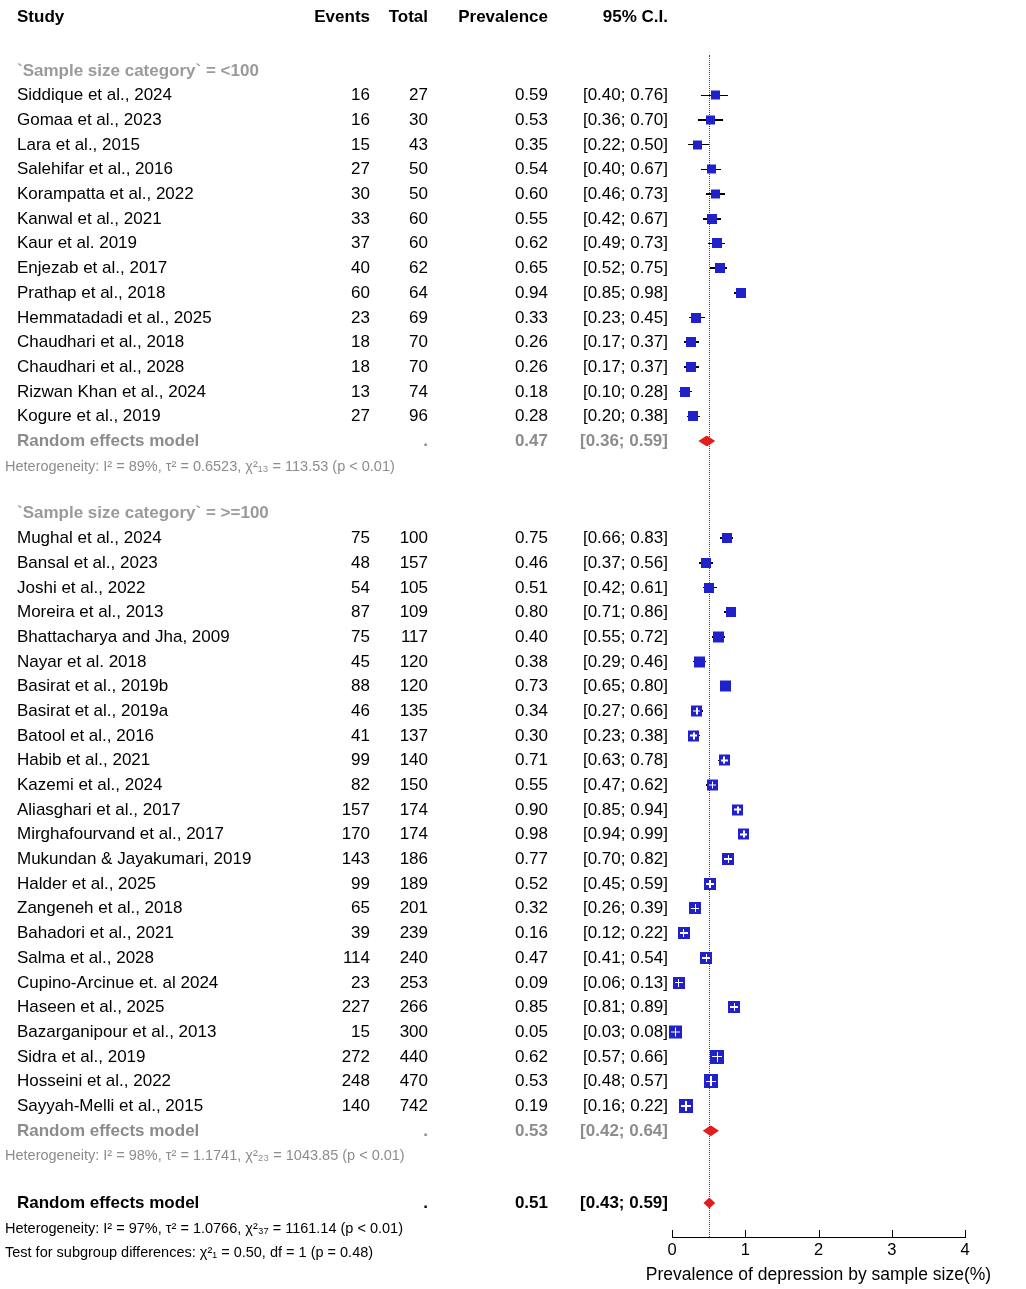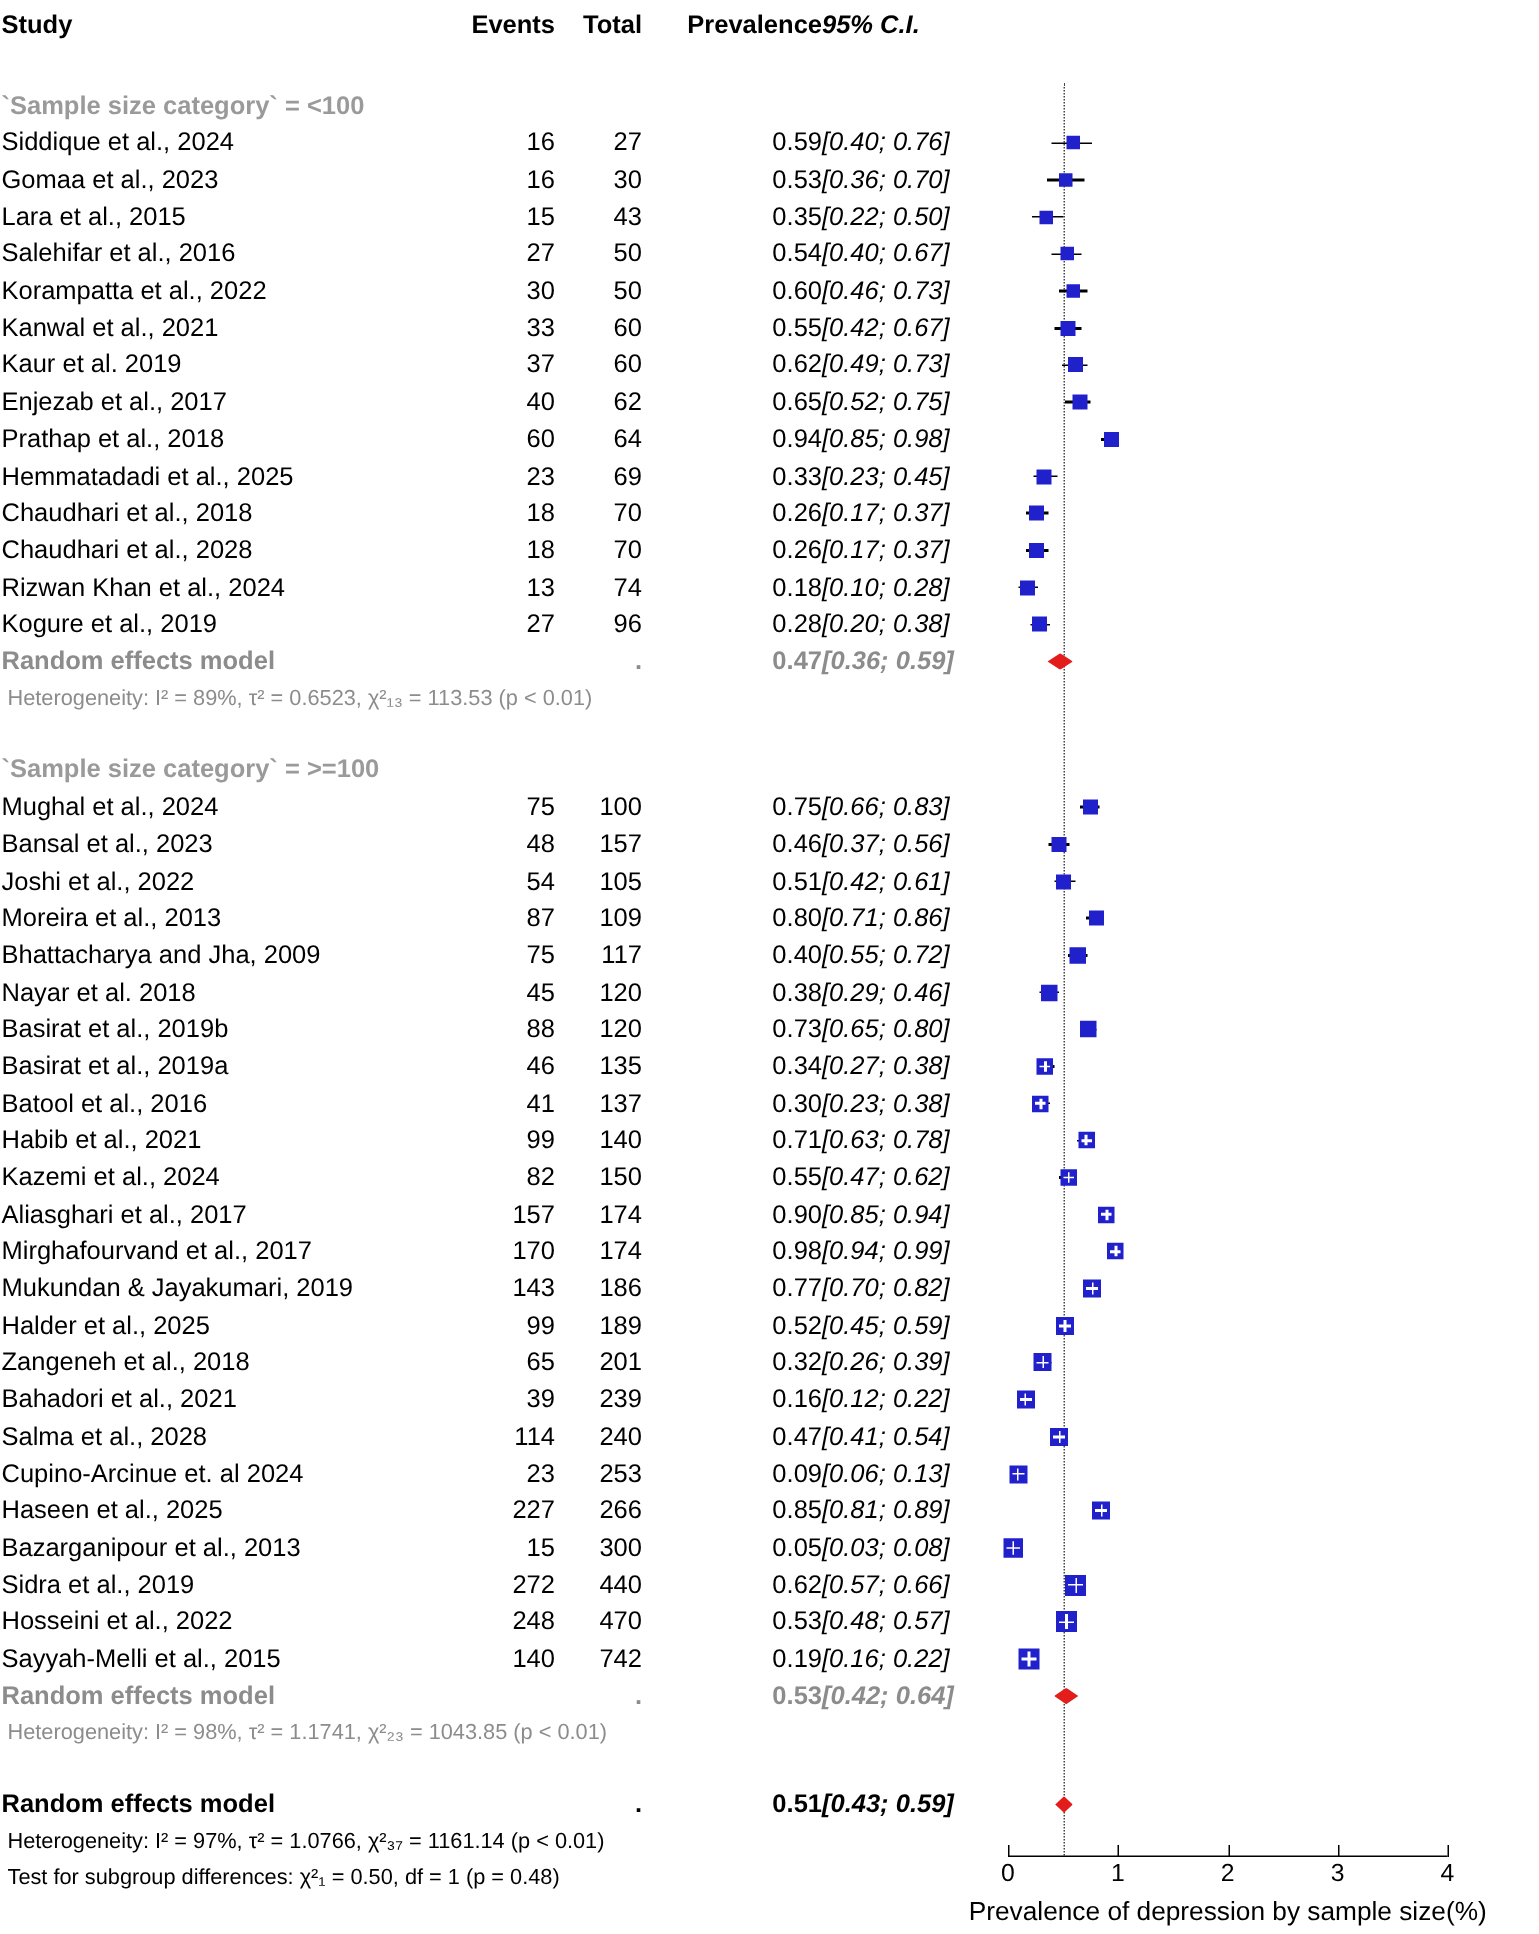--- a/index.html
+++ b/index.html
@@ -16,23 +16,23 @@
     grid-template-columns:302px 68px 58px 120px 120px 1fr;
     align-items:center;
   }
   .hdr-row{height:34px;font-weight:bold;}
   .label-row{height:25px;}
   .study-row{height:24.7px;}
   .summary-row{height:24.7px;}
   .summary-row.overall{height:25px;}
   .note-row{height:24.5px;}
   .c{white-space:nowrap;}
-  .study{padding-left:1px;overflow:hidden;}
+  .study{padding-left:17px;overflow:hidden;}
   .num{text-align:right;}
-  .ci{text-align:left;font-style:italic;}
+  .ci{text-align:right;}
   .plot{position:relative;height:100%;}
   .group-label{color:#9a9a9a;font-weight:bold;}
   .summary-row .c{color:#8c8c8c;font-weight:bold;}
   .summary-row.overall .c{color:#000;}
   .note{grid-column:1 / span 6;color:#8c8c8c;font-size:14.5px;padding-left:5px;}
   .note.dark{color:#000;}
   .ciline{position:absolute;top:50%;height:1.5px;margin-top:-0.75px;background:#000;z-index:2;}
   .sq{position:absolute;top:50%;transform:translateY(-50%);background:var(--sq-color,#2121cc);z-index:3;}
   .sq.plus::before{content:"";position:absolute;left:2px;right:2px;top:50%;height:1.5px;margin-top:-0.75px;background:#fff;}
   .sq.plus::after{content:"";position:absolute;top:2px;bottom:2px;left:50%;width:1.5px;margin-left:-0.75px;background:#fff;}
@@ -315,21 +315,21 @@
     <div class="c plot">
       <div class="ciline" style="left: 51.6125px; width: 10.9875px;"></div>
       <div class="sq" style="height: 11px; width: 11px; left: 51.9725px;"></div>
     </div>
   </div>
       <div class="row study-row">
     <div class="c study">Basirat et al., 2019a</div>
     <div class="c num events">46</div>
     <div class="c num total">135</div>
     <div class="c num prev">0.34</div>
-    <div class="c ci civ">[0.27; 0.38]</div>
+    <div class="c ci civ">[0.27; 0.66]</div>
     <div class="c plot">
       <div class="ciline" style="left: 23.7775px; width: 10.9875px;"></div>
       <div class="sq plus" style="height: 11px; width: 11px; left: 23.405px;"></div>
     </div>
   </div>
       <div class="row study-row">
     <div class="c study">Batool  et al., 2016</div>
     <div class="c num events">41</div>
     <div class="c num total">137</div>
     <div class="c num prev">0.30</div>

